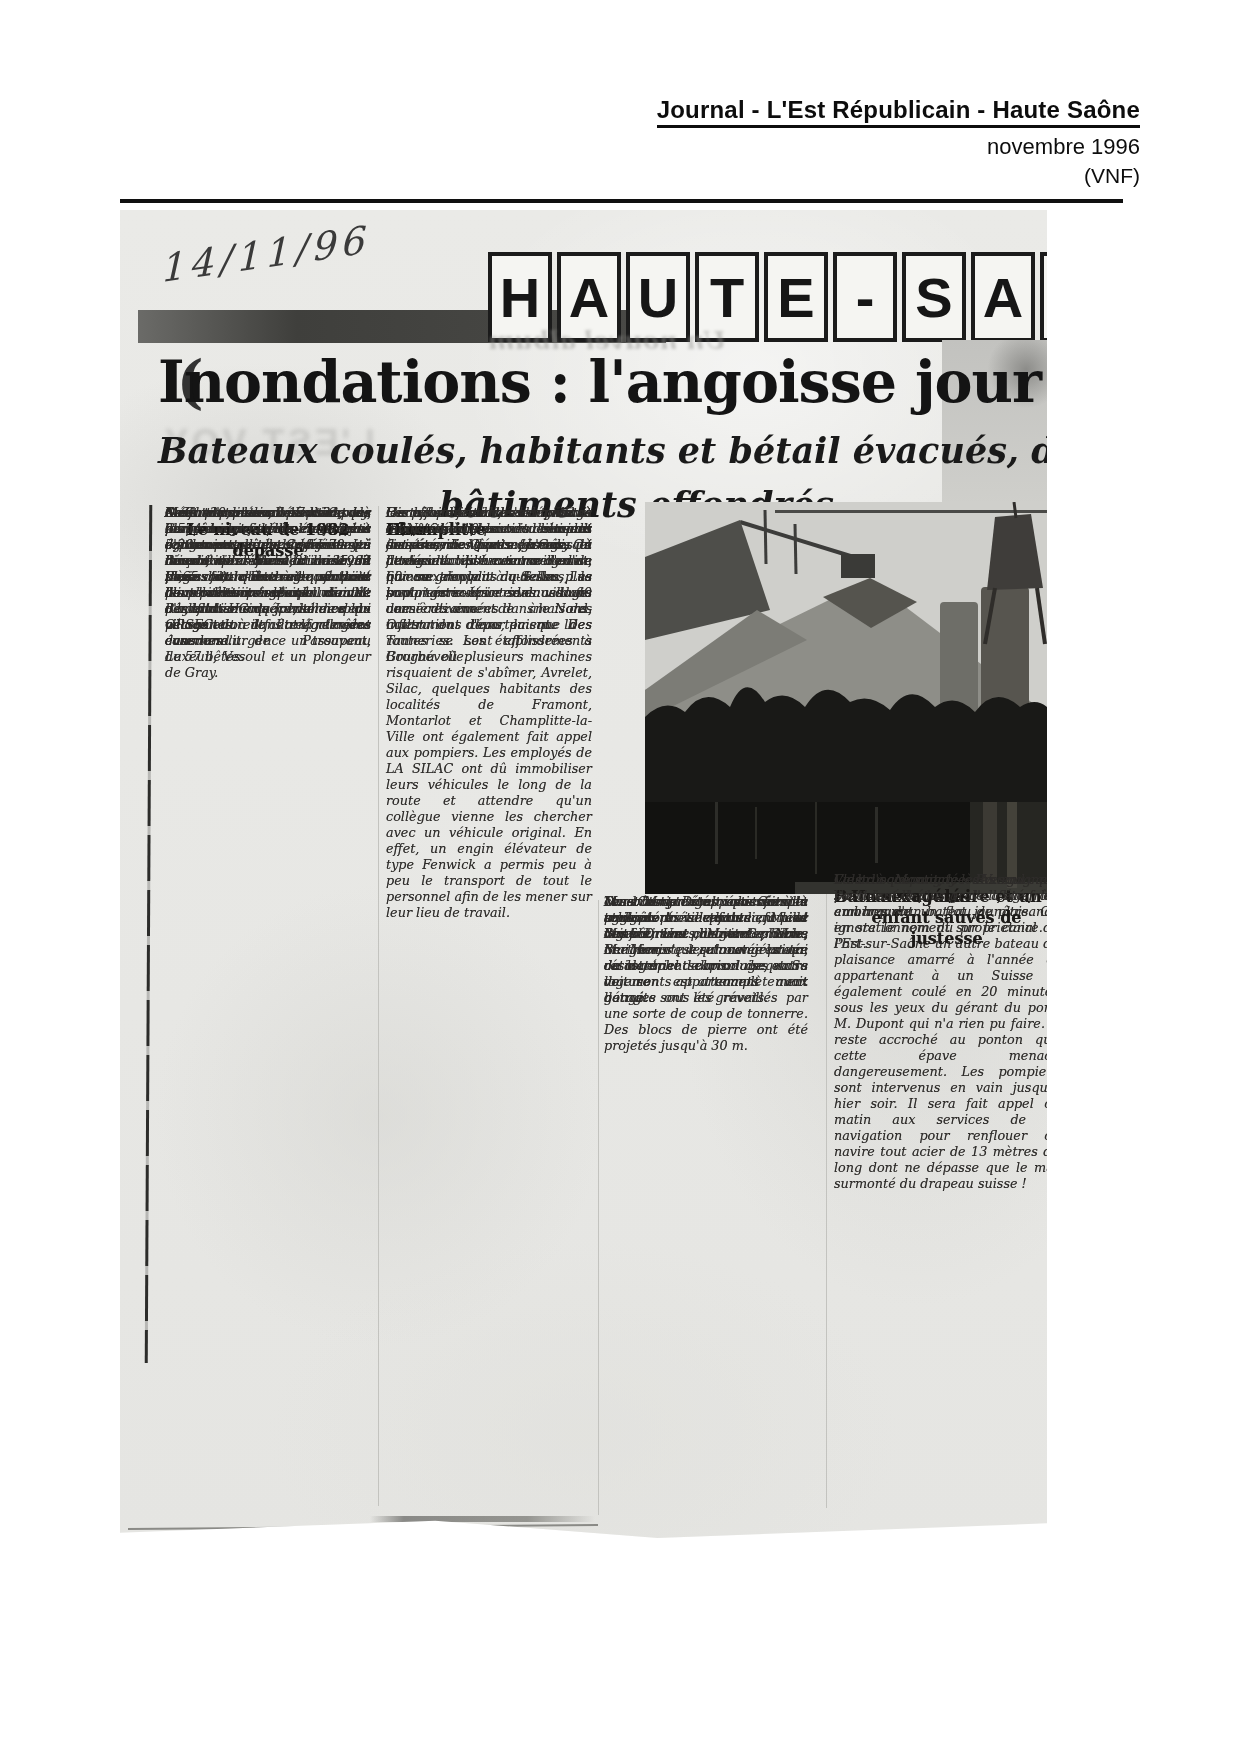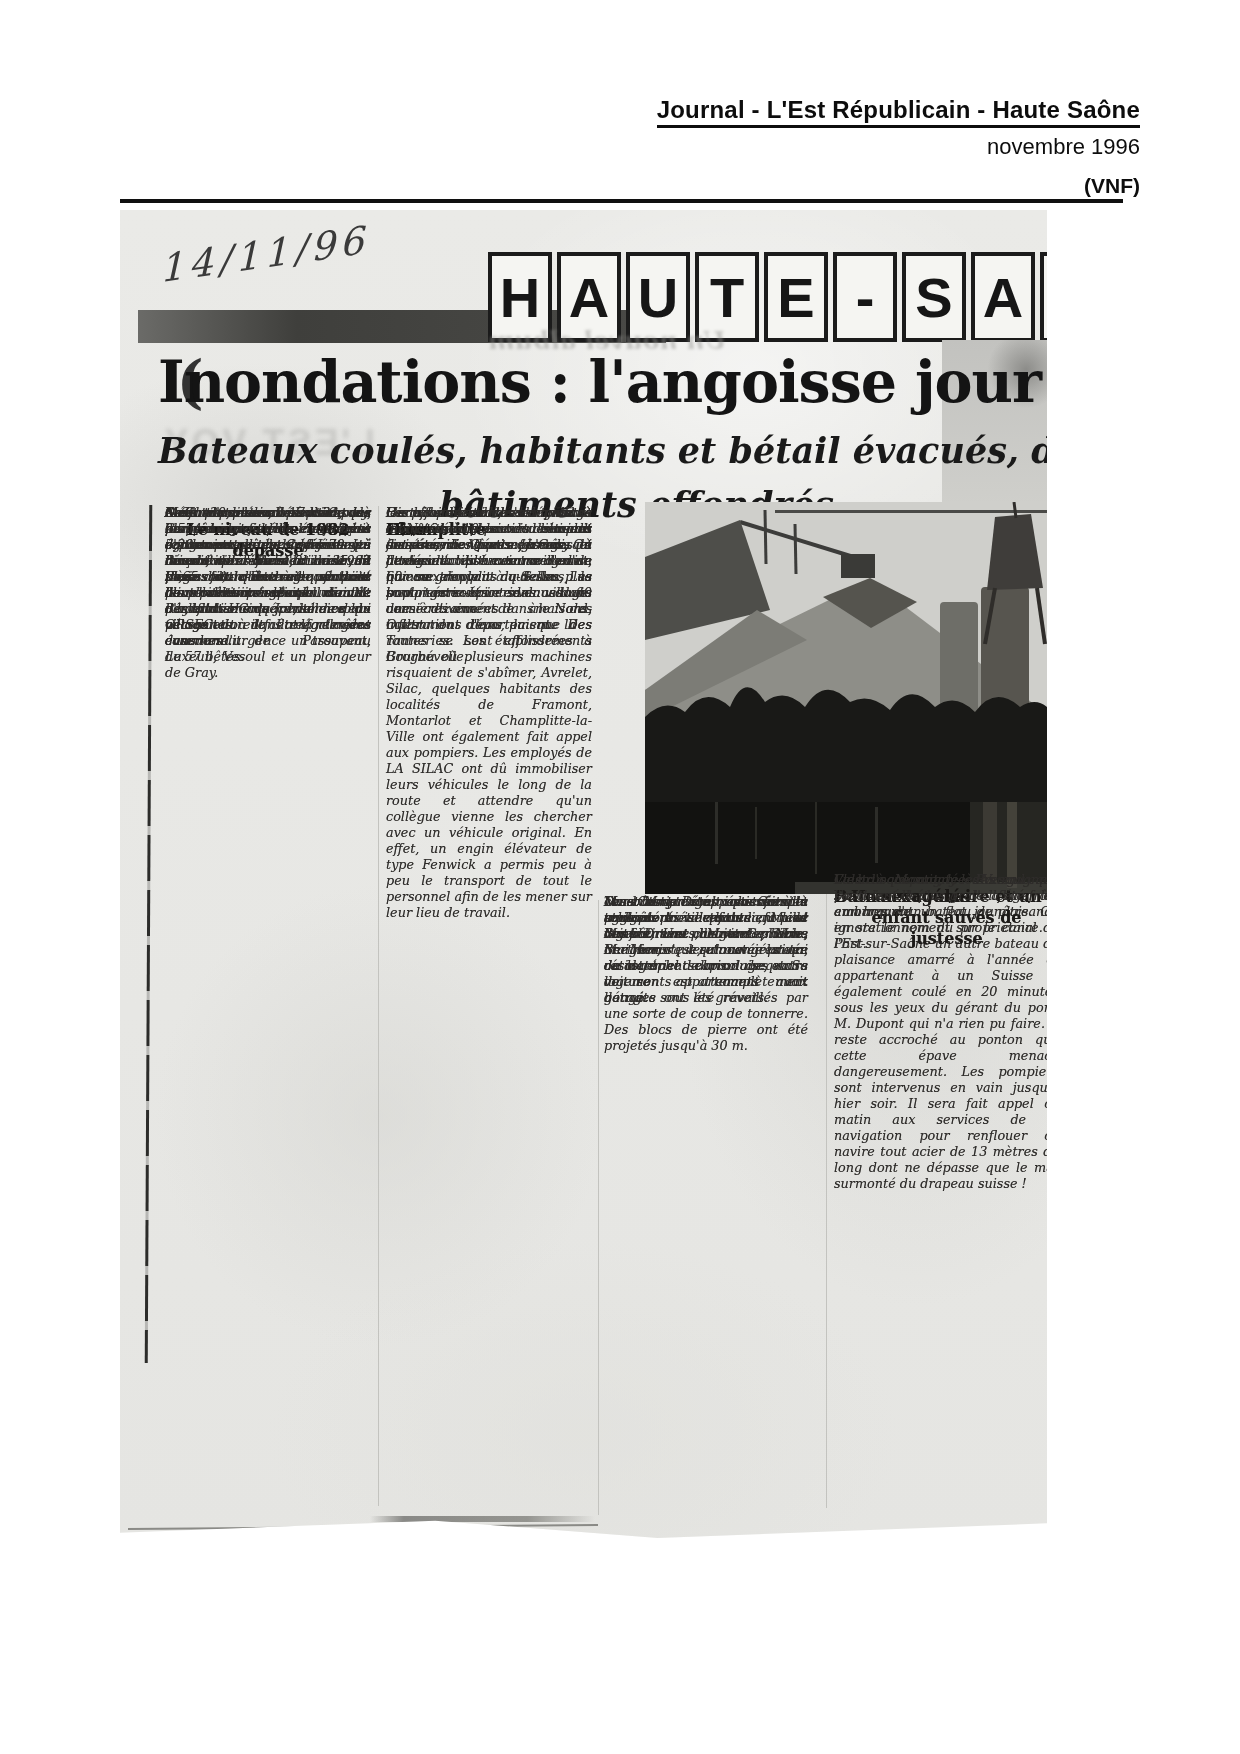--- a/index.html
+++ b/index.html
@@ -6,21 +6,21 @@
   body{
     width:1240px;height:1754px;position:relative;background:#ffffff;
     font-family:"DejaVu Serif", serif;overflow:hidden;
   }
   
   .doc-header{position:absolute;left:100px;top:96px;width:1040px;text-align:right;
     font-family:"Liberation Sans", sans-serif;color:#0d0d0d;}
   .doc-title{font-size:24px;font-weight:bold;display:inline-block;
     border-bottom:3px solid #0d0d0d;padding-bottom:1px;letter-spacing:.2px;}
   .doc-date{font-size:22px;font-weight:normal;margin-top:6px;}
-  .doc-src{font-size:21px;font-weight:bold;margin-top:14px;}
+  .doc-src{font-size:21px;font-weight:normal;margin-top:4px;}
   .top-rule{position:absolute;left:120px;top:199px;width:1003px;height:4px;background:#101010;}
 
   
   .scan{
     position:absolute;left:120px;top:210px;width:927px;height:1332px;overflow:hidden;
     background:
       radial-gradient(ellipse 300px 200px at 15% 22%, rgba(203,203,200,.55), transparent 70%),
       radial-gradient(ellipse 420px 300px at 68% 12%, rgba(255,255,255,.5), transparent 70%),
       radial-gradient(ellipse 350px 520px at 86% 55%, rgba(206,206,202,.5), transparent 70%),
       radial-gradient(ellipse 320px 330px at 28% 68%, rgba(213,213,209,.55), transparent 70%),

